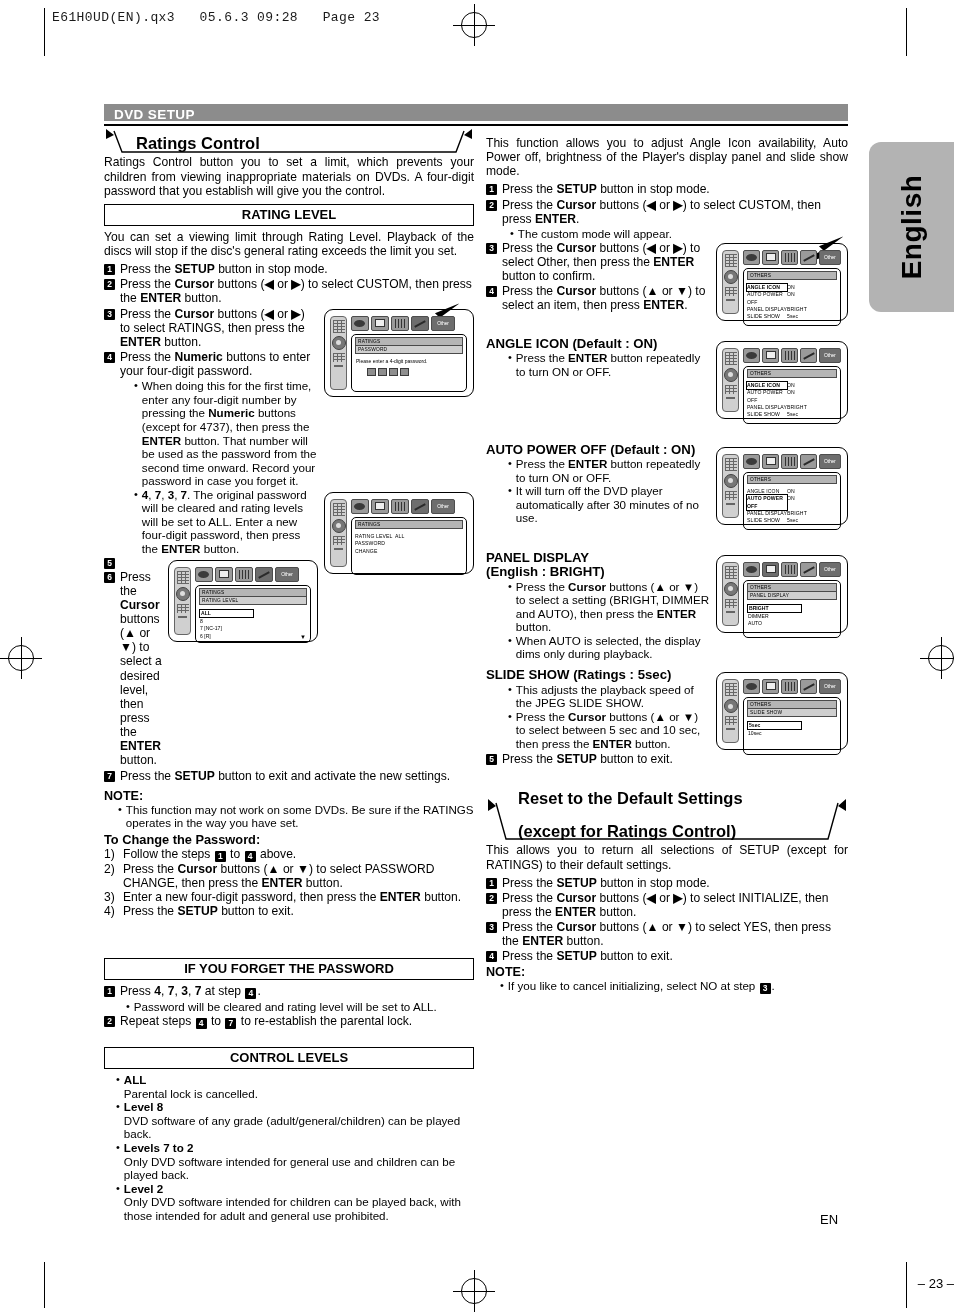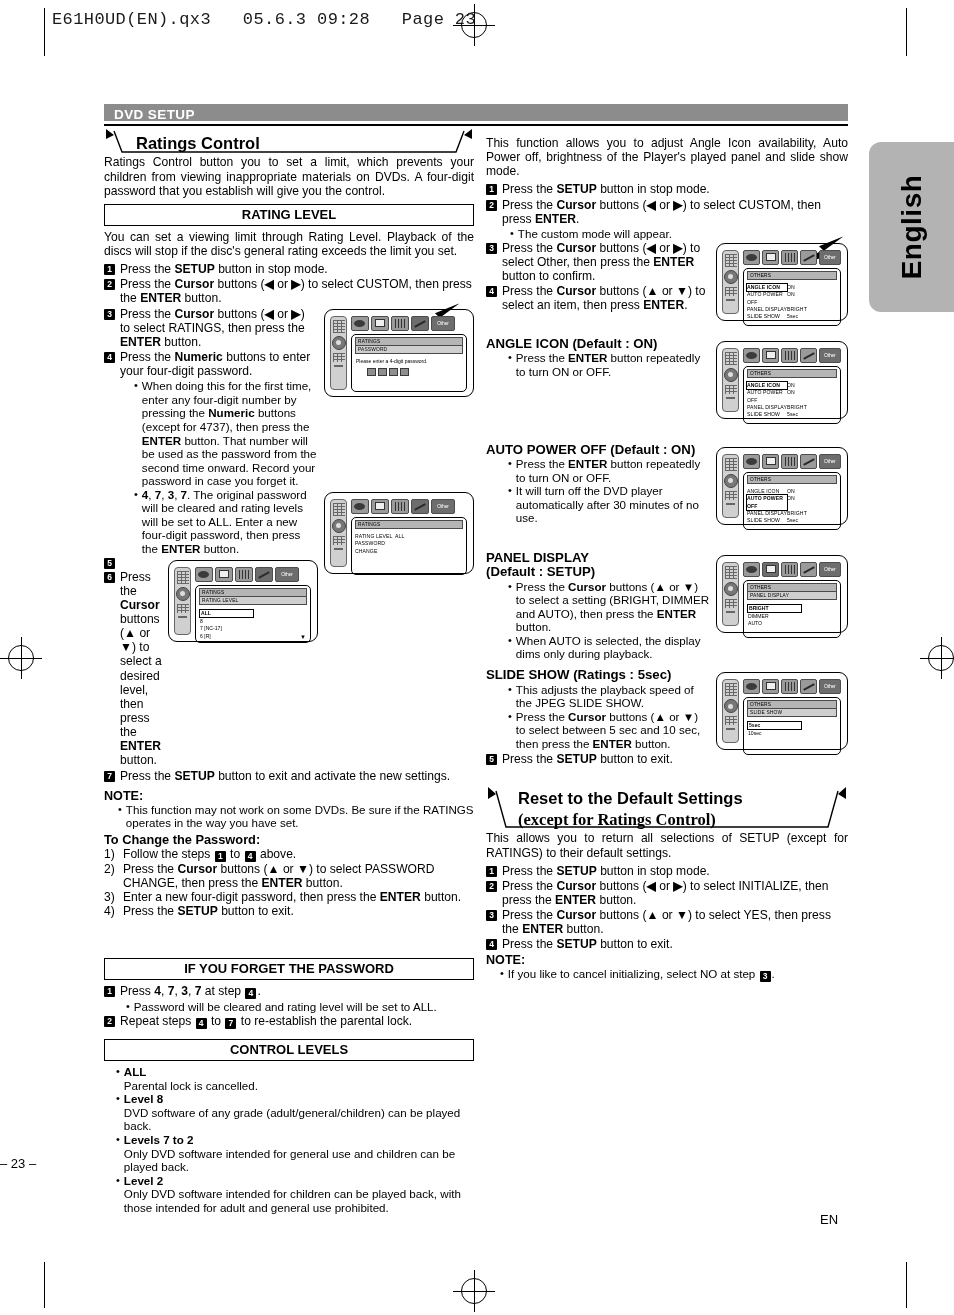--- a/index.html
+++ b/index.html
@@ -41,21 +41,21 @@
   }
   .reg::before { left: 50%; top: -9px; width: 1px; height: 42px; margin-left: -0.5px; }
   .reg::after  { top: 50%; left: -9px; height: 1px; width: 42px; margin-top: -0.5px; }
 
   
   .slug {
     position: absolute;
     left: 52px;
     top: 10px;
     font-family: "Liberation Mono", monospace;
-    font-size: 17px;
+    font-size: 13px;
     letter-spacing: 0.4px;
     color: #1a1a1a;
     white-space: pre;
   }
 
   
   .lang-tab {
     position: absolute;
     left: 869px;
     top: 142px;
@@ -409,22 +409,22 @@
     width: 32px;
     height: 32px;
     pointer-events: none;
   }
 
   
   .footer-page {
     position: absolute;
     left: 0;
     right: 0;
-    top: 1156px;
-    text-align: left;
+    top: 1276px;
+    text-align: right;
     font-size: 13px;
   }
   .footer-en {
     position: absolute;
     left: 820px;
     top: 1212px;
     font-size: 13px;
   }
 </style>
 </head>
@@ -648,21 +648,21 @@
         </div>
         <div class="bul deep" style="margin-left:22px;">
           <span class="dot">•</span>
           <span class="txt">Password will be cleared and rating level will be set to ALL.</span>
         </div>
         <div class="step">
           <span class="numbox">2</span>
           <span class="txt">Repeat steps <span class="numbox inline">4</span> to <span class="numbox inline">7</span> to re-establish the parental lock.</span>
         </div>
 
-        <div class="boxhead" style="margin-top:10px;">CONTROL LEVELS</div>
+        <div class="boxhead" style="margin-top:18px;">CONTROL LEVELS</div>
 
         <div class="bul" style="margin-left:12px;">
           <span class="dot">•</span>
           <span class="txt"><b>ALL</b><br><span>Parental lock is cancelled.</span></span>
         </div>
         <div class="bul" style="margin-left:12px;">
           <span class="dot">•</span>
           <span class="txt"><b>Level 8</b><br><span>DVD software of any grade (adult/general/children) can be played back.</span></span>
         </div>
         <div class="bul" style="margin-left:12px;">
@@ -674,21 +674,21 @@
           <span class="txt"><b>Level 2</b><br><span>Only DVD software intended for children can be played back, with those intended for adult and general use prohibited.</span></span>
         </div>
 
       </div>
 
       <div class="col-gap"></div>
 
       <div class="col-right">
 
 
-        <p class="para">This function allows you to adjust Angle Icon availability, Auto Power off, brightness of the Player's played panel and slide show mode.</p>
+        <p class="para">This function allows you to adjust Angle Icon availability, Auto Power off, brightness of the Player's display panel and slide show mode.</p>
 
         <div class="steps clearfix">
 
           <div class="step">
             <span class="numbox">1</span>
             <span class="txt">Press the <b>SETUP</b> button in stop mode.</span>
           </div>
 
           <div class="step">
             <span class="numbox">2</span>
@@ -880,21 +880,21 @@
                     <div class="osd-opt hl">BRIGHT</div>
                     <div class="osd-opt">DIMMER</div>
                     <div class="osd-opt">AUTO</div>
                   </div>
                 </div>
               </div>
             </div>
           </div>
 
           <div class="opt-h" style="margin-top:22px;">PANEL DISPLAY</div>
-          <div class="opt-h" style="margin-top:0;">(Default : SETUP)</div>
+          <div class="opt-h" style="margin-top:0;">(English : BRIGHT)</div>
           <div class="bul deep" style="margin-left:22px;">
             <span class="dot">•</span>
             <span class="txt">Press the <b>Cursor</b> buttons (<b>▲</b> or <b>▼</b>) to select a setting (BRIGHT, DIMMER and AUTO), then press the <b>ENTER</b> button.</span>
           </div>
           <div class="bul deep" style="margin-left:22px;">
             <span class="dot">•</span>
             <span class="txt">When AUTO is selected, the display dims only during playback.</span>
           </div>
         </div>
 
@@ -942,21 +942,21 @@
             <span class="txt">Press the <b>SETUP</b> button to exit.</span>
           </div>
         </div>
 
         <div class="ribbon" style="margin-top:22px;">
           <svg class="ribbon-line" viewBox="0 0 362 44" preserveAspectRatio="none" style="height:44px;">
             <path d="M10 6 L20 42 L342 42 L352 6" fill="none" stroke="#000" stroke-width="1.4"></path>
             <path d="M2 2 L10 9 L2 14 Z M360 2 L352 9 L360 14 Z" fill="#000"></path>
           </svg>
           <h2>Reset to the Default Settings</h2>
-          <h2 class="sub" style="margin-top:1px;font-family:Liberation Serif, serif;">(except for Ratings Control)</h2>
+          <h2 class="sub" style="margin-top:13px;">(except for Ratings Control)</h2>
         </div>
 
         <p class="para">This allows you to return all selections of SETUP (except for RATINGS) to their default settings.</p>
 
         <div class="steps">
           <div class="step">
             <span class="numbox">1</span>
             <span class="txt">Press the <b>SETUP</b> button in stop mode.</span>
           </div>
           <div class="step">

